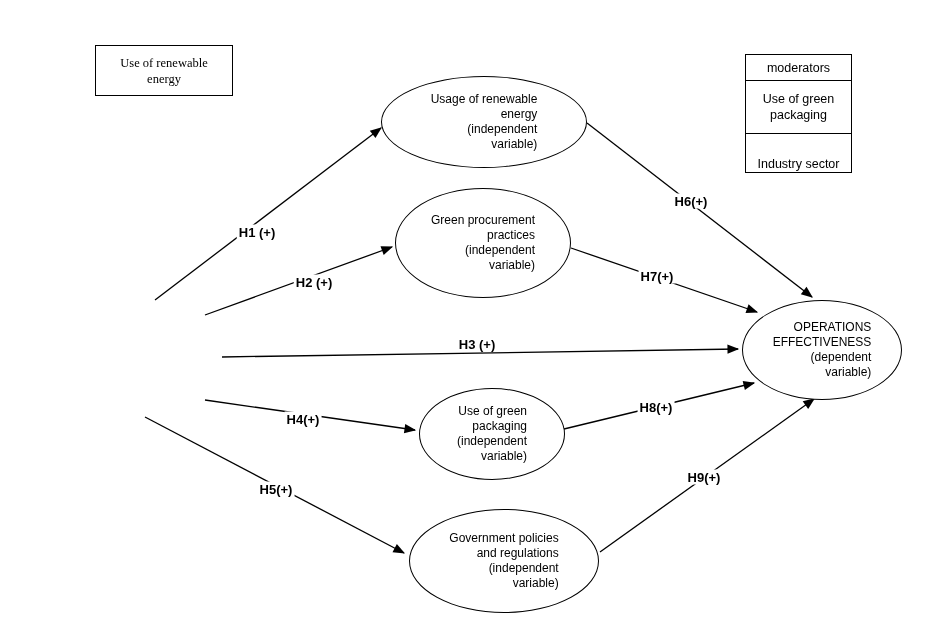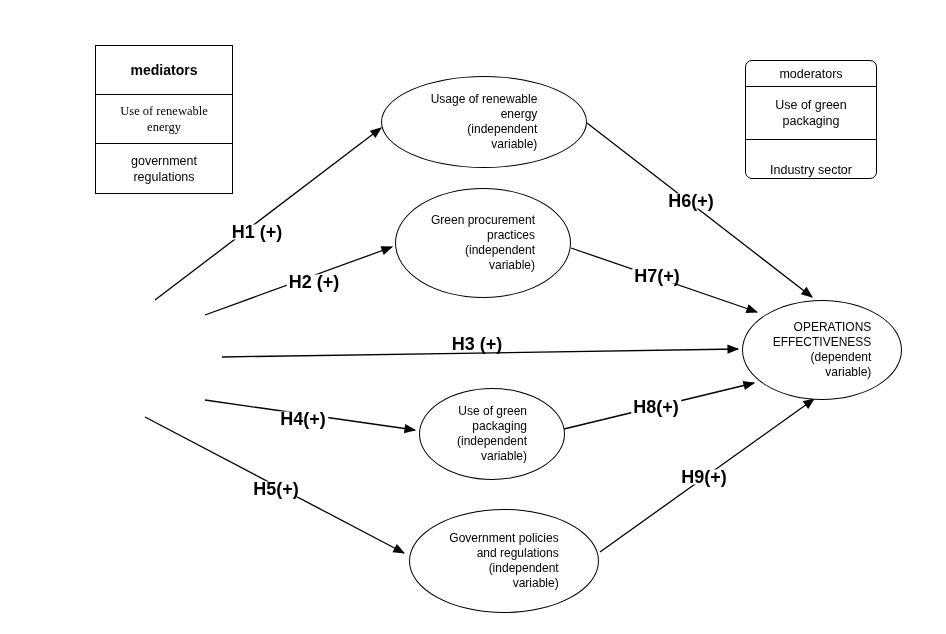--- a/index.html
+++ b/index.html
@@ -33,21 +33,21 @@
     font-size: 12px;
     line-height: 15px;
     box-sizing: border-box;
   }
   .node .node-label { white-space: pre-line; }
   .hlabel {
     position: absolute;
     transform: translate(-50%, -50%);
     background: #ffffff;
     font-weight: bold;
-    font-size: 18px;
+    font-size: 13px;
     line-height: 15px;
     padding: 0 2px;
     white-space: nowrap;
   }
   .box {
     position: absolute;
     border: 1px solid #000000;
     background: #ffffff;
     box-sizing: border-box;
   }
@@ -127,34 +127,27 @@
   <div class="hlabel" style="left:290px; top:282px;margin-left:24px;">H2 (+)</div>
   <div class="hlabel" style="left:477px; top:344px;">H3 (+)</div>
   <div class="hlabel" style="left:303px; top:419px;">H4(+)</div>
   <div class="hlabel" style="left:276px; top:489px;">H5(+)</div>
   <div class="hlabel" style="left:691px; top:201px;">H6(+)</div>
   <div class="hlabel" style="left:657px; top:276px;">H7(+)</div>
   <div class="hlabel" style="left:656px; top:407px;">H8(+)</div>
   <div class="hlabel" style="left:704px; top:477px;">H9(+)</div>
 
   <div class="box" style="left:95px; top:45px; width:138px;">
-    <div class="box-row mediators-title" style="height:48px;">
-      <span class="row-label">mediators</span>
-    </div>
     <div class="box-row" style="height:49px;font-family:Liberation Serif, serif;">
       <span class="row-label">Use of renewable
 energy</span>
     </div>
-    <div class="box-row" style="height:50px;">
-      <span class="row-label">government
-regulations</span>
-    </div>
   </div>
 
-  <div class="box" style="left:745px; top:60px; width:132px;border-radius:7px;">
+  <div class="box" style="left:745px; top:54px; width:107px;">
     <div class="box-row" style="height:25px;">
       <span class="row-label">moderators</span>
     </div>
     <div class="box-row" style="height:53px;">
       <span class="row-label">Use of green
 packaging</span>
     </div>
     <div class="box-row" style="height:39px;align-items:flex-end;">
       <span class="row-label">Industry sector</span>
     </div>

